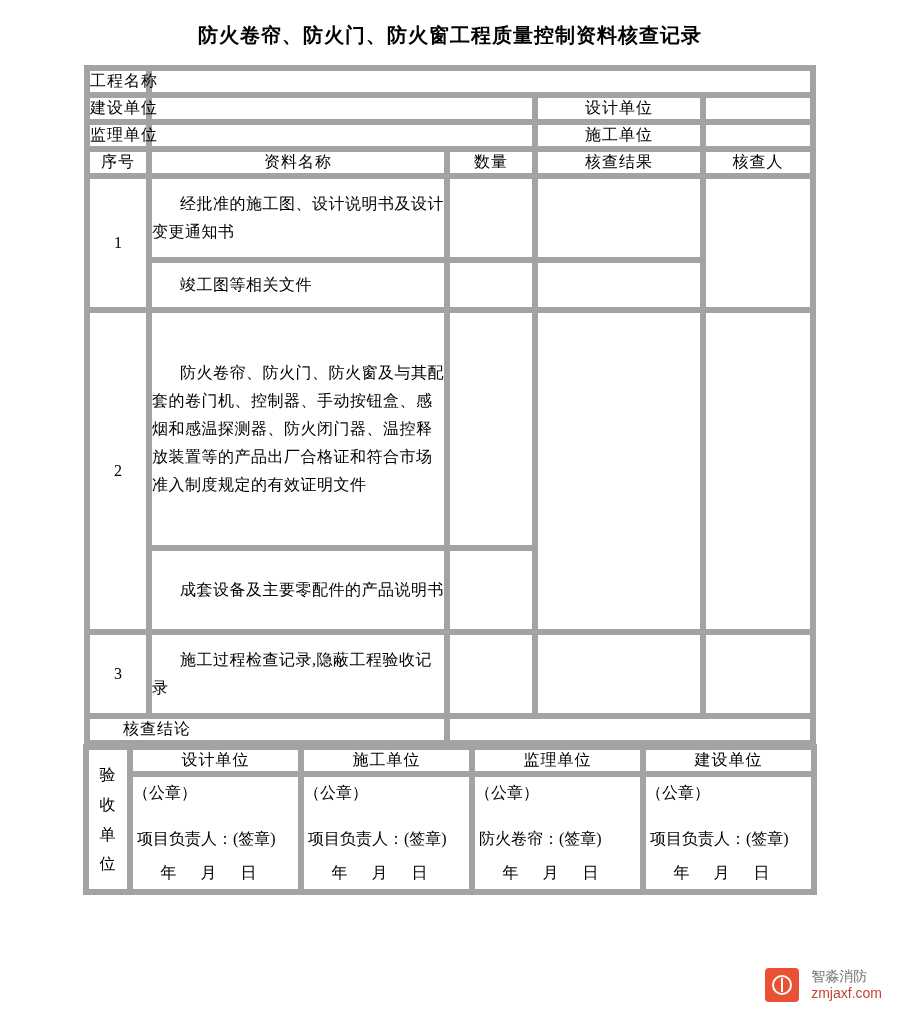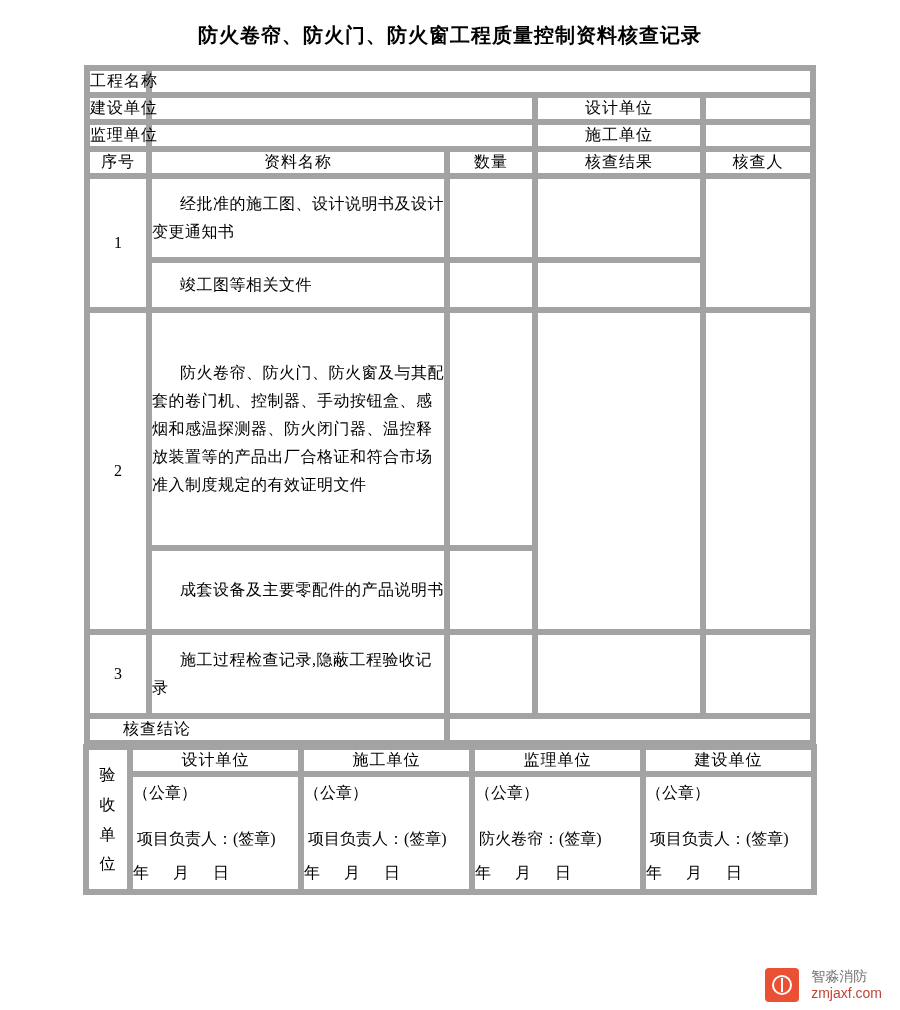--- a/index.html
+++ b/index.html
@@ -95,20 +95,21 @@
     padding-bottom: 14px;
   }
   .sig-body .who {
     display: block;
     text-align: left;
     padding-left: 4px;
     white-space: nowrap;
   }
   .sig-body .date {
     display: block;
+    text-align: center;
     letter-spacing: 10px;
     padding-right: 4px;
     padding-top: 2px;
   }
   .conclusion-label {
     text-align: center;
     white-space: nowrap;
     padding: 9px 6px;
     letter-spacing: 1px;
     font-size: 16px;

